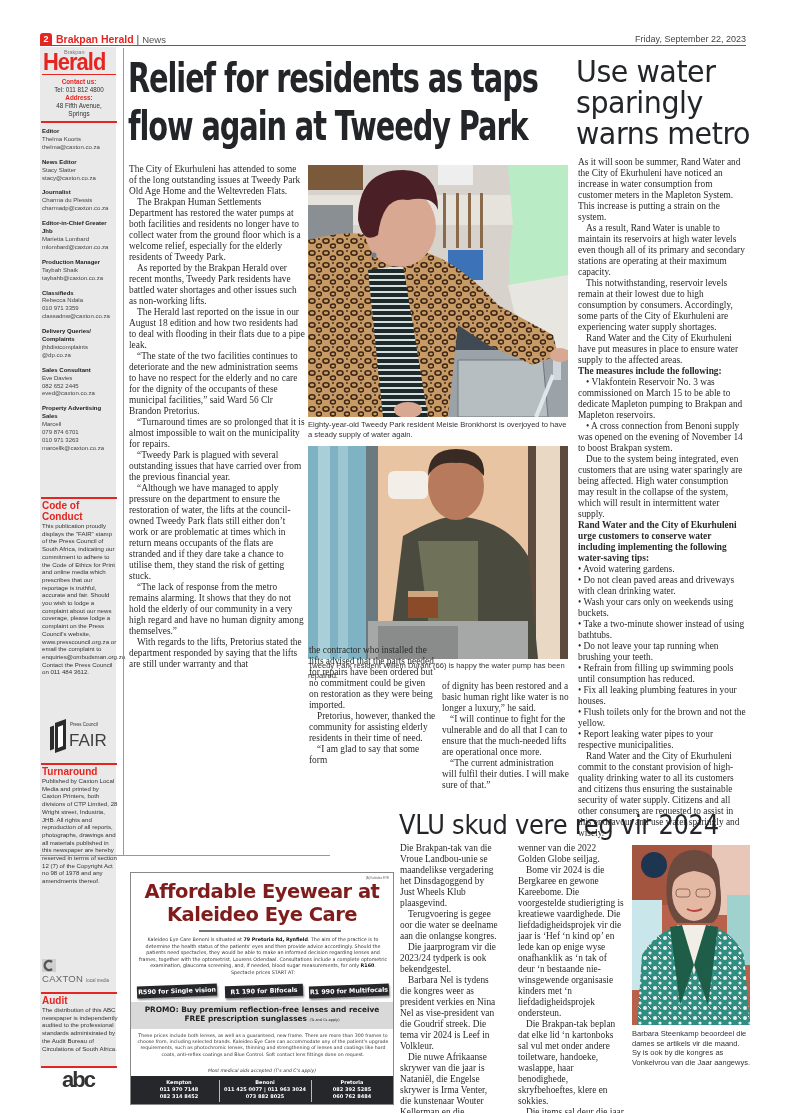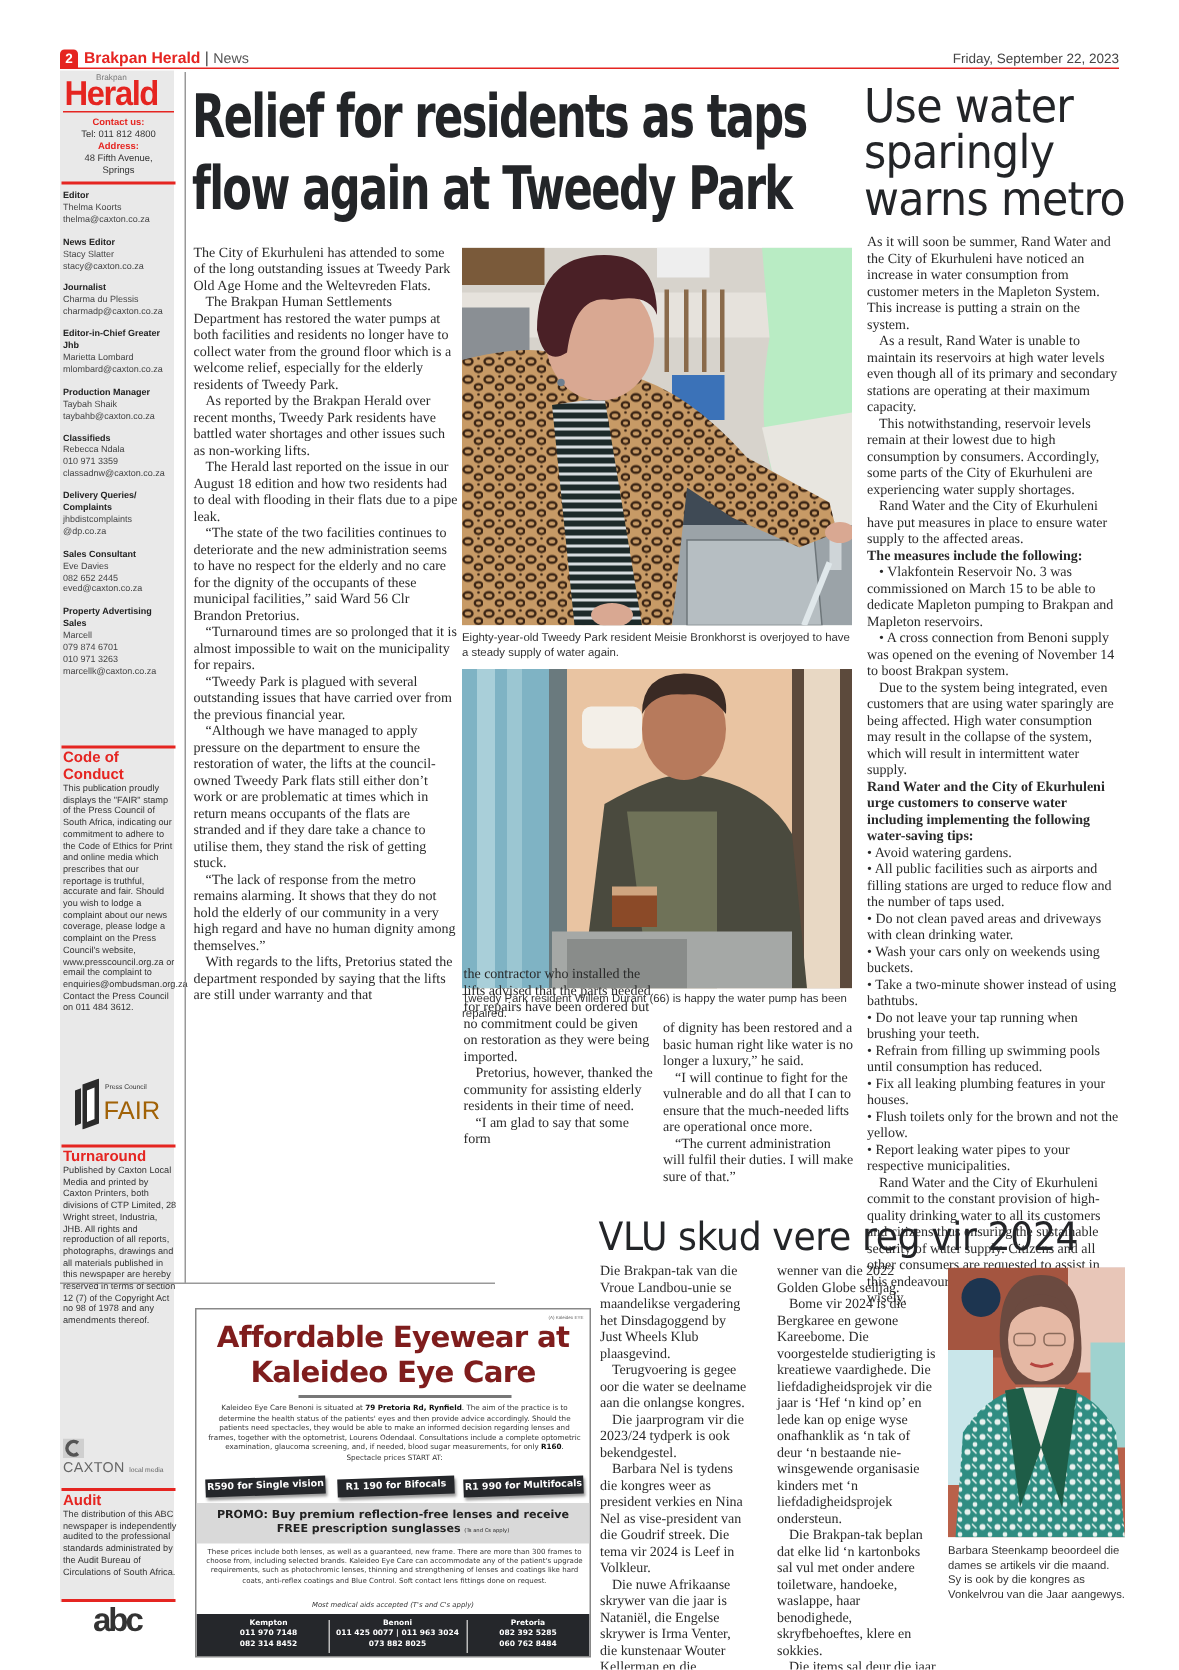--- a/index.html
+++ b/index.html
@@ -28,21 +28,21 @@
   .sb-contact .red { color: #e52521; font-weight: bold; }
   .sb-rule-red { position: absolute; left: 1px; width: 76px; height: 1.5px; background: #e52521; }
   .sb-staff { position: absolute; left: 2px; top: 81px; width: 76px; font: 6px "Liberation Sans", sans-serif; color: #444; line-height: 7.9px; }
   .sb-staff .role { font-weight: bold; color: #222; }
   .sb-staff .entry { margin-bottom: 7px; }
   .sb-heading { font: bold 10px "Liberation Sans", sans-serif; color: #e52521; line-height: 11px; }
   .sb-block { position: absolute; left: 2px; width: 76px; font: 6.1px "Liberation Sans", sans-serif; color: #333; line-height: 7.7px; }
   .fair-logo { position: absolute; left: 10px; top: 672px; width: 60px; height: 34px; }
   .fair-mark { position: absolute; left: 0; top: 0; width: 16px; height: 34px; }
   .fair-text-small { position: absolute; left: 20px; top: 3px; font: 4.5px "Liberation Sans", sans-serif; color: #333; line-height: 5px; }
-  .fair-text-big { position: absolute; left: 19px; top: 13px; font: 17px "Liberation Sans", sans-serif; color: #a16207; line-height: 18px; }
+  .fair-text-big { position: absolute; left: 19px; top: 13px; font: 17px "Liberation Sans", sans-serif; color: #404040; line-height: 18px; }
   .caxton-logo { position: absolute; left: 2px; top: 912px; width: 76px; height: 28px; }
   .caxton-mark { position: absolute; left: 0; top: 0; width: 14px; height: 13px; }
   .caxton-text { position: absolute; left: 0; top: 14px; font: 9.5px "Liberation Sans", sans-serif; color: #666; letter-spacing: 0.3px; white-space: nowrap; }
   .caxton-text small { font-size: 4.5px; letter-spacing: 0; }
   .abc-logo { position: absolute; left: 22px; top: 1022px; font: bold 22px "Liberation Sans", sans-serif; color: #333; line-height: 22px; letter-spacing: -2px; }
 
   
   .headline1 { left: 128px; top: 54px; width: 440px; font: bold 40px "DejaVu Sans", sans-serif; color: #232528; line-height: 48px;
                letter-spacing: -1.5px; transform: scaleX(0.72); transform-origin: left top; width: 610px; }
   .vrule-left { left: 123px; top: 48px; width: 1px; height: 808px; background: #999; }
@@ -321,21 +321,20 @@
     <p>As it will soon be summer, Rand Water and the City of Ekurhuleni have noticed an increase in water consumption from customer meters in the Mapleton System. This increase is putting a strain on the system.</p>
     <p class="ind">As a result, Rand Water is unable to maintain its reservoirs at high water levels even though all of its primary and secondary stations are operating at their maximum capacity.</p>
     <p class="ind">This notwithstanding, reservoir levels remain at their lowest due to high consumption by consumers. Accordingly, some parts of the City of Ekurhuleni are experiencing water supply shortages.</p>
     <p class="ind">Rand Water and the City of Ekurhuleni have put measures in place to ensure water supply to the affected areas.</p>
     <p style="font-weight: bold;">The measures include the following:</p>
     <p class="ind">• Vlakfontein Reservoir No. 3 was commissioned on March 15 to be able to dedicate Mapleton pumping to Brakpan and Mapleton reservoirs.</p>
     <p class="ind">• A cross connection from Benoni supply was opened on the evening of November 14 to boost Brakpan system.</p>
     <p class="ind">Due to the system being integrated, even customers that are using water sparingly are being affected. High water consumption may result in the collapse of the system, which will result in intermittent water supply.</p>
     <p style="font-weight: bold;">Rand Water and the City of Ekurhuleni urge customers to conserve water including implementing the following water-saving tips:</p>
     <p>• Avoid watering gardens.</p>
-    <p>• All public facilities such as airports and filling stations are urged to reduce flow and the number of taps used.</p>
     <p>• Do not clean paved areas and driveways with clean drinking water.</p>
     <p>• Wash your cars only on weekends using buckets.</p>
     <p>• Take a two-minute shower instead of using bathtubs.</p>
     <p>• Do not leave your tap running when brushing your teeth.</p>
     <p>• Refrain from filling up swimming pools until consumption has reduced.</p>
     <p>• Fix all leaking plumbing features in your houses.</p>
     <p>• Flush toilets only for the brown and not the yellow.</p>
     <p>• Report leaking water pipes to your respective municipalities.</p>
     <p class="ind">Rand Water and the City of Ekurhuleni commit to the constant provision of high-quality drinking water to all its customers and citizens thus ensuring the sustainable security of water supply.  Citizens and all other consumers are requested to assist in this endeavour and use water sparingly and wisely.</p>
   </div>

